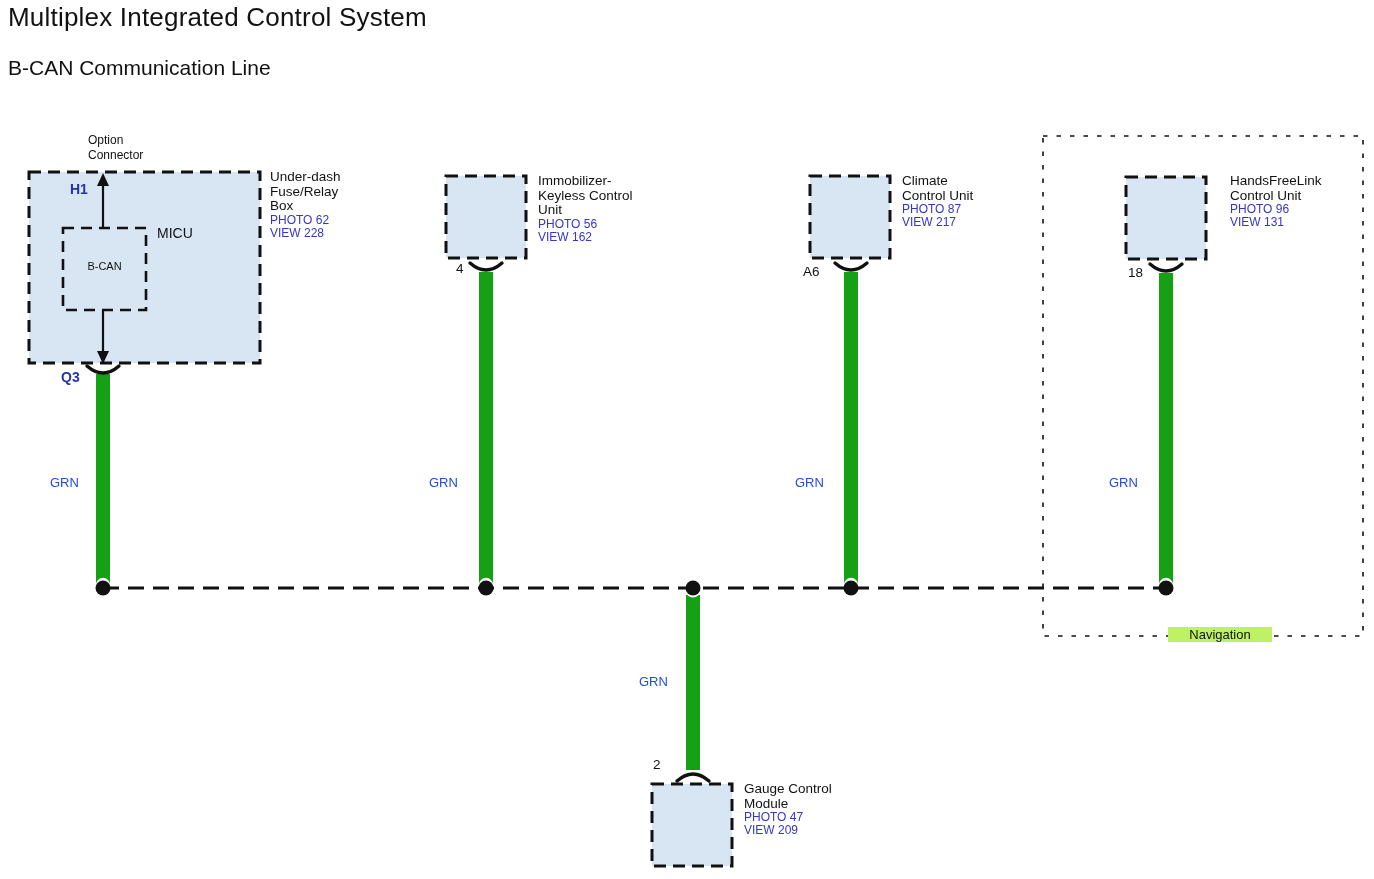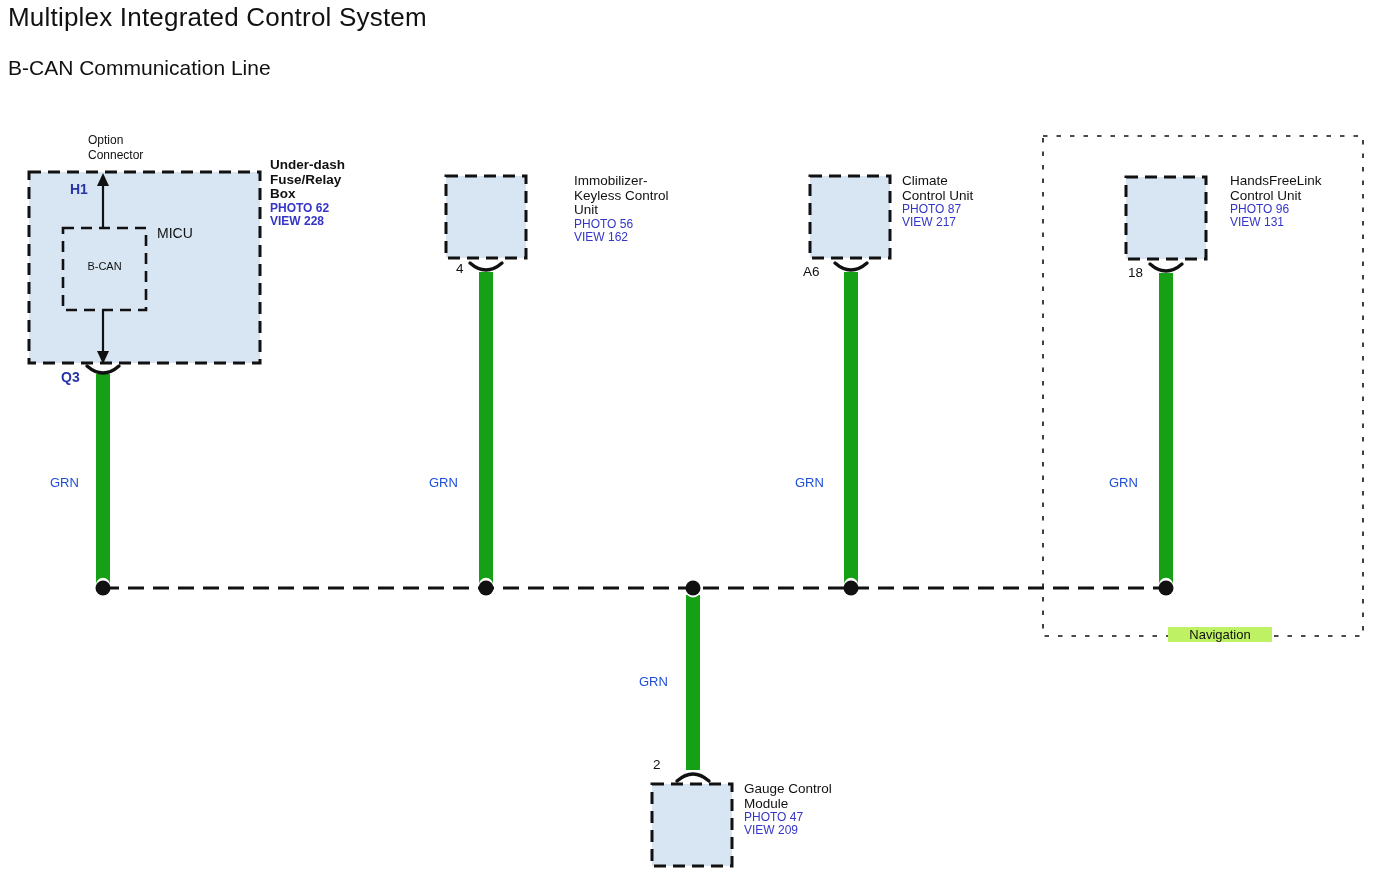--- a/index.html
+++ b/index.html
@@ -76,29 +76,29 @@
   <div class="abs optconn">
     <span class="line">Option</span>
     <span class="line">Connector</span>
   </div>
 
   <div class="abs pin-blue" style="left:70px;top:181px;">H1</div>
   <div class="abs pin-blue" style="left:61px;top:369px;">Q3</div>
   <div class="abs micu-label">MICU</div>
   <div class="abs bcan-label">B-CAN</div>
 
-  <div class="abs unit-label" style="left:270px;top:158px;font-weight:bold;">
+  <div class="abs unit-label" style="left:270px;top:170px;">
     <span class="line">Under-dash</span>
     <span class="line">Fuse/Relay</span>
     <span class="line">Box</span>
     <span class="line pv">PHOTO 62</span>
     <span class="line pv">VIEW 228</span>
   </div>
 
-  <div class="abs unit-label" style="left:538px;top:174px;margin-left:36px;">
+  <div class="abs unit-label" style="left:538px;top:174px;">
     <span class="line">Immobilizer-</span>
     <span class="line">Keyless Control</span>
     <span class="line">Unit</span>
     <span class="line pv">PHOTO 56</span>
     <span class="line pv">VIEW 162</span>
   </div>
 
   <div class="abs unit-label" style="left:902px;top:174px;">
     <span class="line">Climate</span>
     <span class="line">Control Unit</span>

